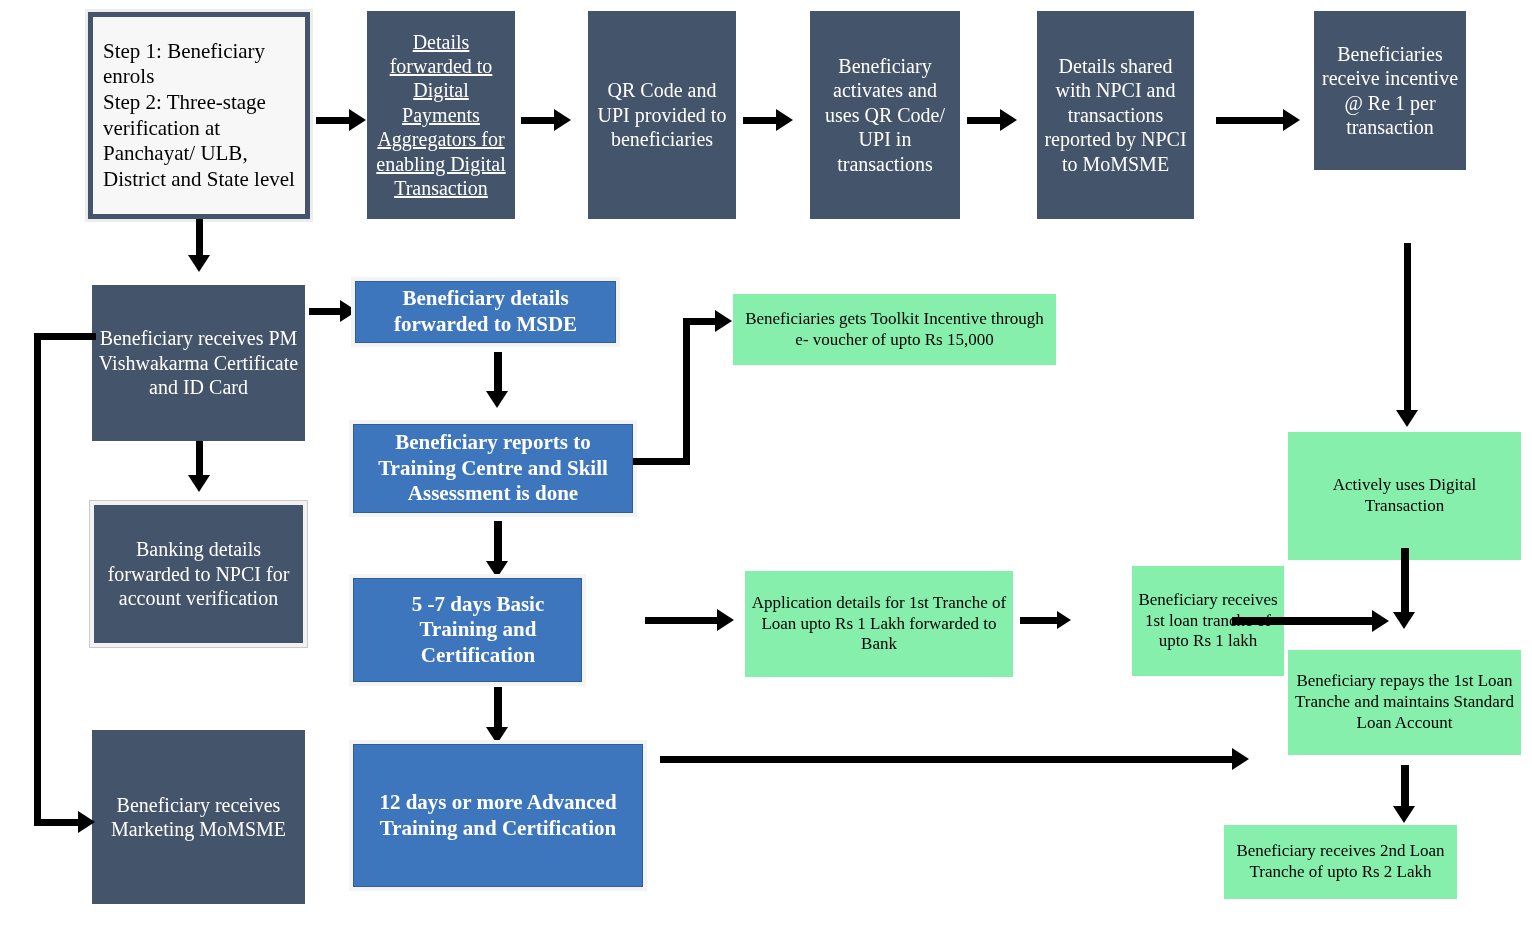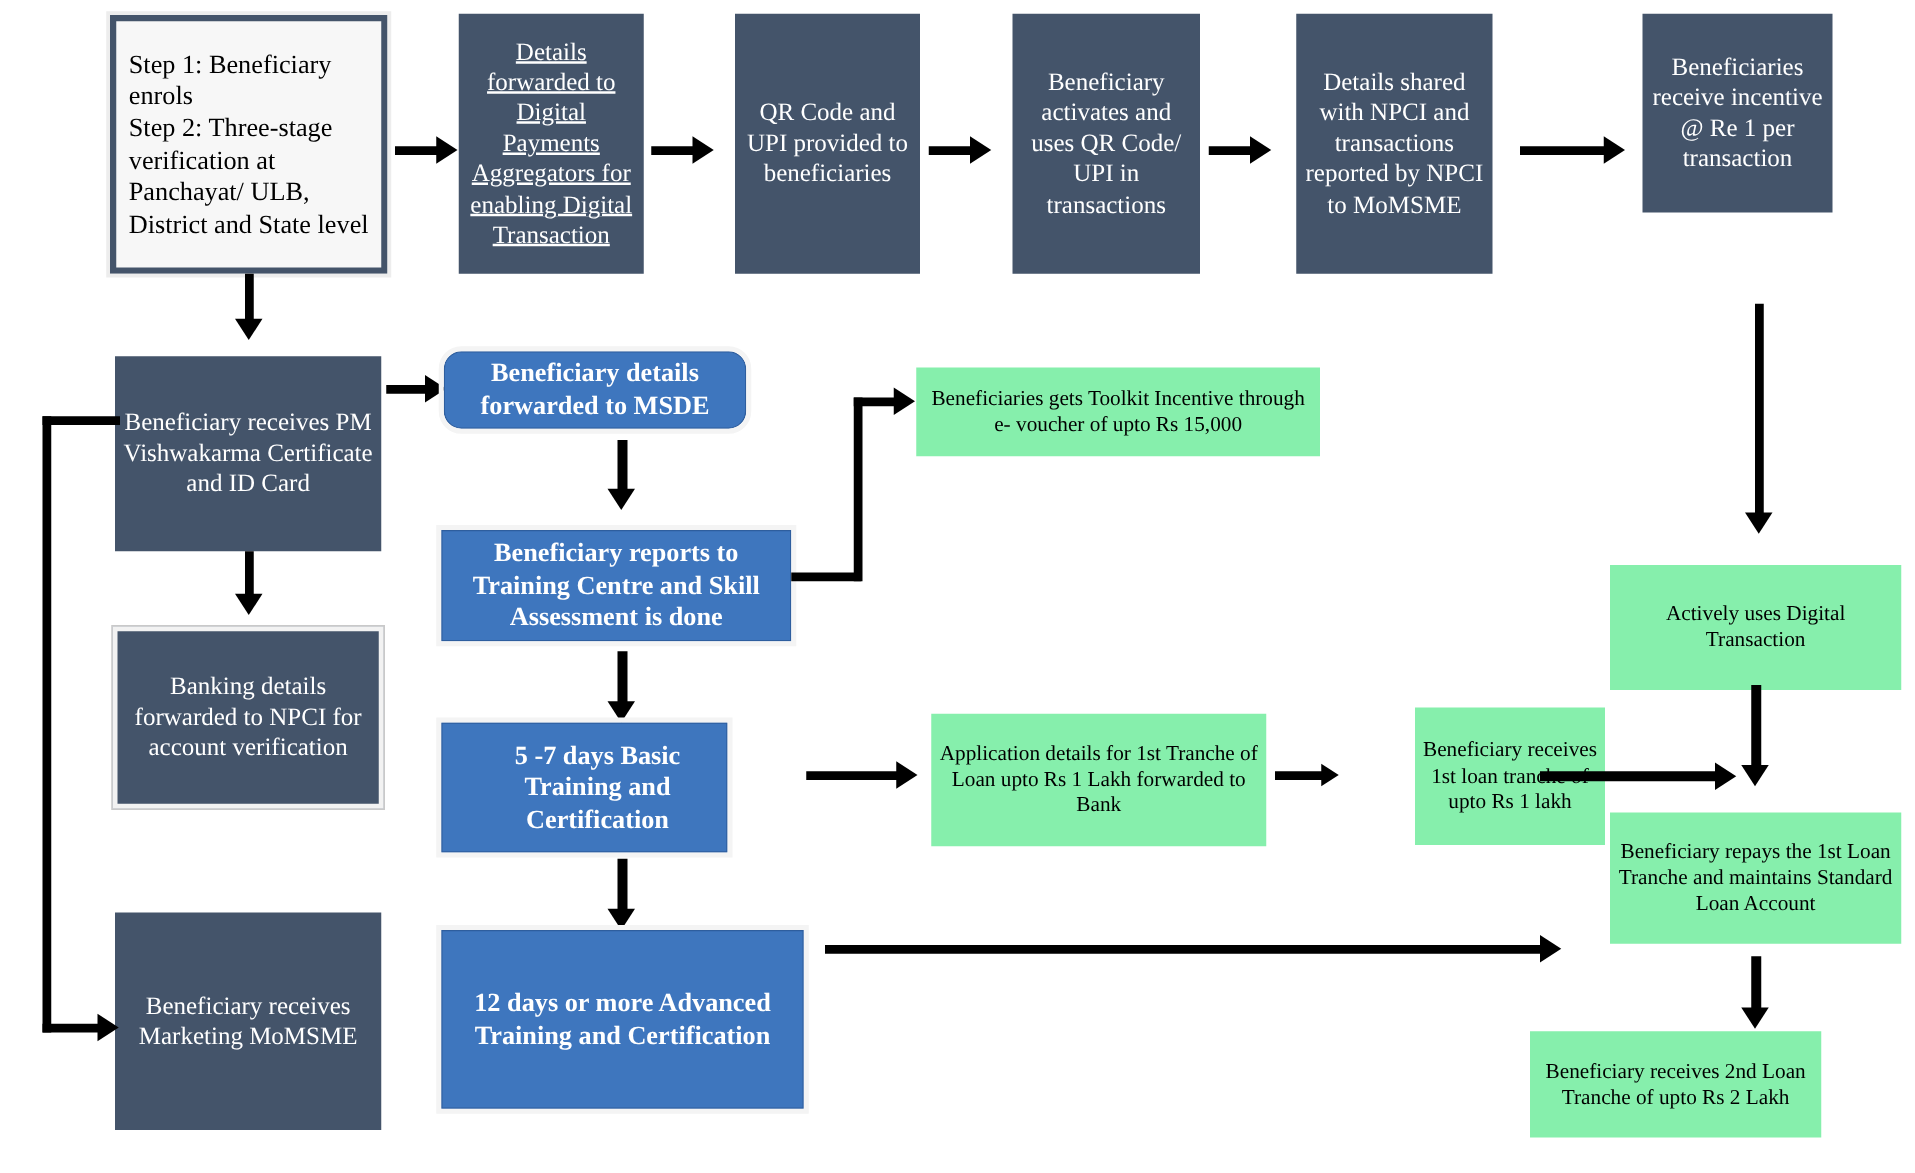--- a/index.html
+++ b/index.html
@@ -159,21 +159,21 @@
 
   <div class="box navy" style="left:92px; top:730px; width:213px; height:174px;">
     <span class="txt">Beneficiary receives Marketing MoMSME</span>
   </div>
 
   <div class="hline" style="left:34px; top:333px; width:62px; height:7px;"></div>
   <div class="vline" style="left:34px; top:333px; width:7px; height:493px;"></div>
   <div class="hline" style="left:34px; top:819px; width:48px; height:7px;"></div>
   <div class="arrow-r" style="left:78px; top:811px;"></div>
 
-  <div class="box blue" style="left:355px; top:281px; width:242px; height:62px;border-radius:14px;">
+  <div class="box blue" style="left:355px; top:281px; width:261px; height:62px;">
     <span class="txt">Beneficiary details forwarded to MSDE</span>
   </div>
 
   <div class="vline" style="left:494px; top:352px; width:8px; height:45px;"></div>
   <div class="arrow-d" style="left:486px; top:391px;"></div>
 
   <div class="box blue" style="left:353px; top:424px; width:280px; height:89px;">
     <span class="txt">Beneficiary reports to Training Centre and  Skill Assessment is done</span>
   </div>
 
@@ -193,21 +193,21 @@
 
   <div class="hline" style="left:633px; top:458px; width:56px; height:7px;"></div>
   <div class="vline" style="left:683px; top:318px; width:7px; height:147px;"></div>
   <div class="hline" style="left:683px; top:318px; width:36px; height:7px;"></div>
   <div class="arrow-r" style="left:715px; top:310px;"></div>
 
   <div class="box lightblue" style="left:733px; top:294px; width:323px; height:71px;">
     <span class="txt">Beneficiaries gets Toolkit Incentive through e- voucher of upto Rs 15,000</span>
   </div>
 
-  <div class="box lightblue" style="left:1288px; top:452px; width:233px; height:100px;">
+  <div class="box lightblue" style="left:1288px; top:432px; width:233px; height:128px;">
     <span class="txt">Actively uses Digital Transaction</span>
   </div>
 
   <div class="hline" style="left:645px; top:617px; width:77px; height:7px;"></div>
   <div class="arrow-r" style="left:717px; top:609px;"></div>
 
   <div class="box lightblue" style="left:745px; top:571px; width:268px; height:106px;">
     <span class="txt">Application details for 1st Tranche of Loan upto Rs 1 Lakh forwarded to Bank</span>
   </div>
 
@@ -227,17 +227,17 @@
   <div class="hline" style="left:660px; top:756px; width:580px; height:7px;"></div>
   <div class="arrow-r" style="left:1232px; top:748px;"></div>
 
   <div class="box lightblue" style="left:1288px; top:650px; width:233px; height:105px;">
     <span class="txt">Beneficiary repays the 1st Loan Tranche and maintains Standard Loan Account</span>
   </div>
 
   <div class="vline" style="left:1401px; top:765px; width:8px; height:48px;"></div>
   <div class="arrow-d" style="left:1393px; top:806px;"></div>
 
-  <div class="box lightblue" style="left:1224px; top:825px; width:233px; height:85px;">
+  <div class="box lightblue" style="left:1224px; top:825px; width:233px; height:74px;">
     <span class="txt">Beneficiary receives 2nd Loan Tranche of upto Rs 2 Lakh</span>
   </div>
 
 </div>
 
 </body></html>

